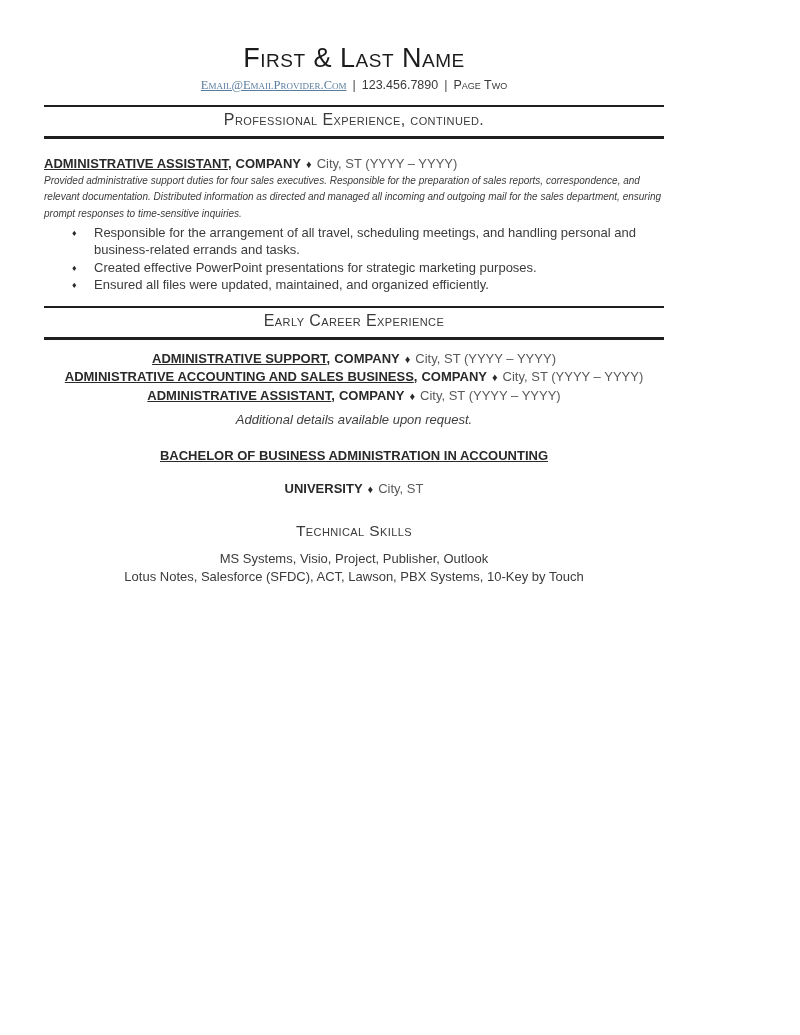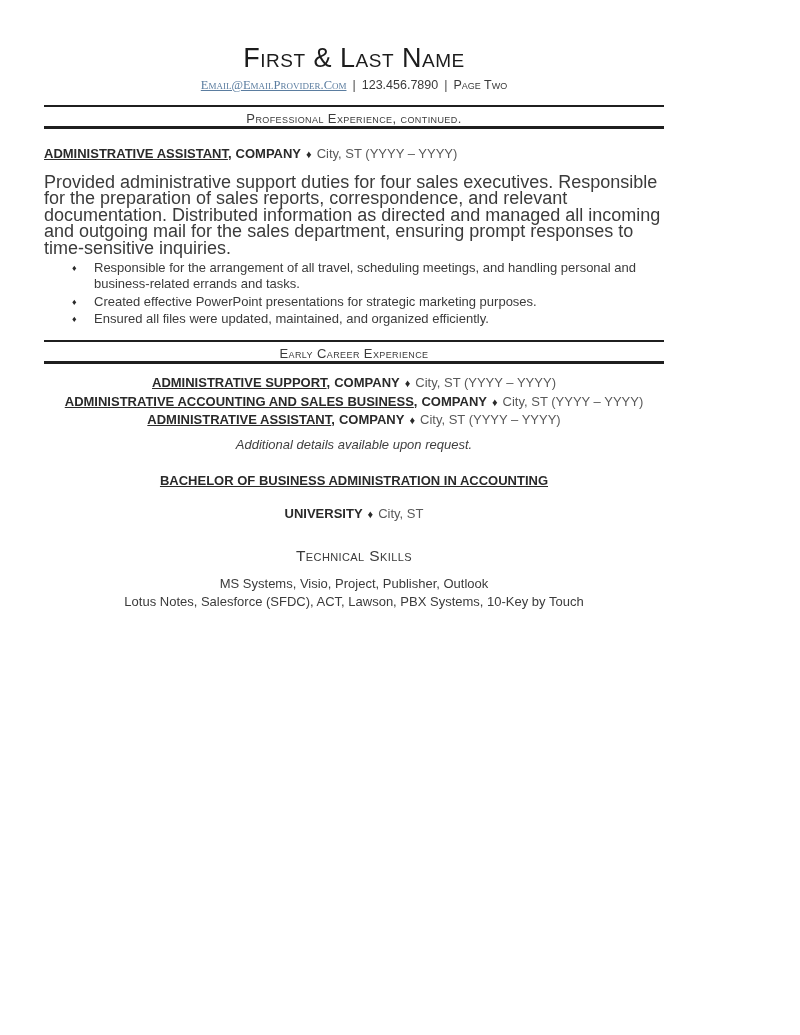--- a/index.html
+++ b/index.html
@@ -39,39 +39,40 @@
   }
   .contact .sep { margin: 0 6px; color: #4a4a4a; }
 
   
   .section-header { margin-top: 12px; }
   .section-header .rule-top { border-top: 2px solid #1f1f1f; }
   .section-header .rule-bottom { border-top: 3px solid #1f1f1f; }
   .section-header .title {
     text-align: center;
     font-variant: small-caps;
-    font-size: 13px;
+    font-size: 16px;
     letter-spacing: 0.4px;
     color: #3a3a3a;
-    padding: 4px 0 0 0;
+    padding: 4px 0 7px 0;
   }
 
   
   .job-heading { margin-top: 17px; font-size: 13px; color: #2a2a2a; }
   .job-title { font-weight: bold; text-decoration: underline; }
   .comma { font-weight: bold; margin-right: 4px; }
   .job-company { font-weight: bold; }
   .diamond { margin: 0 5px; font-size: 11px; color: #2a2a2a; }
   .job-location { color: #595959; }
 
   .job-summary {
-    margin-top: 13px;
-    font-size: 18px;
+    margin-top: 2px;
+    font-size: 10px;
     line-height: 16.6px;
     color: #3b3b3b;
+    font-style: italic;
   }
 
   .bullets { margin-top: 3px; }
   .bullet-row {
     display: flex;
     font-size: 13px;
     line-height: 16.6px;
     color: #3b3b3b;
     margin-top: 1px;
   }

